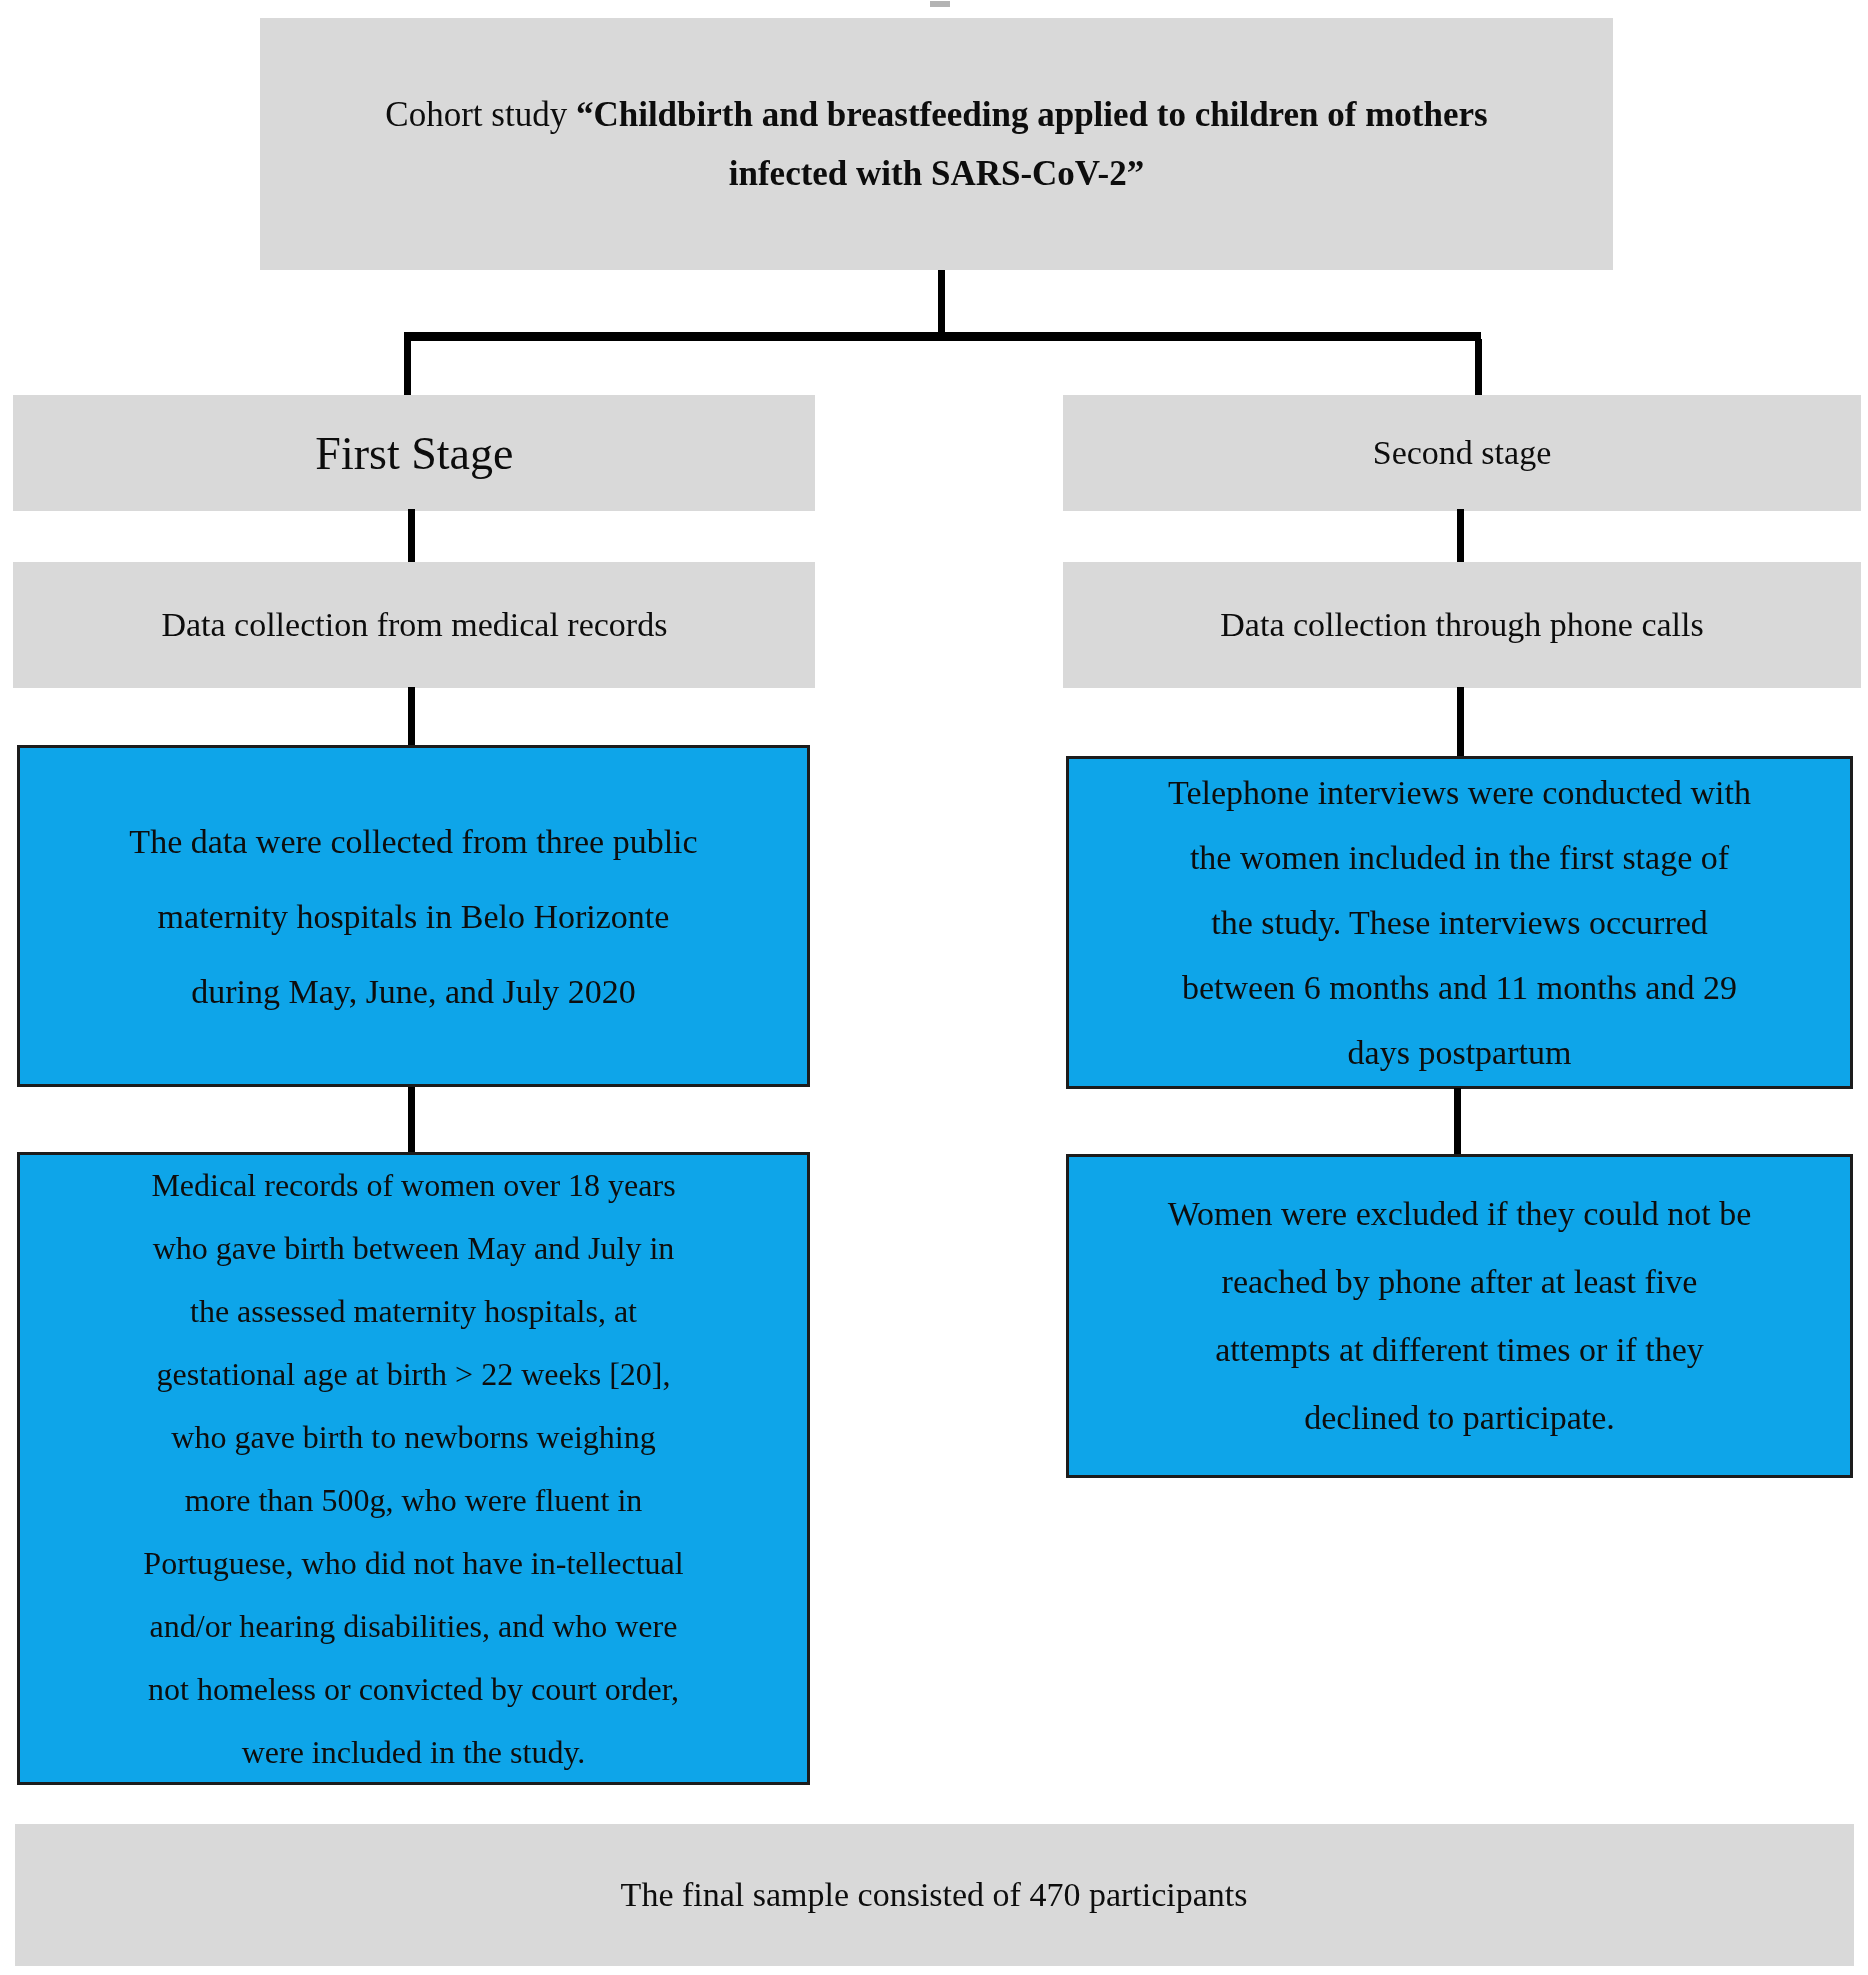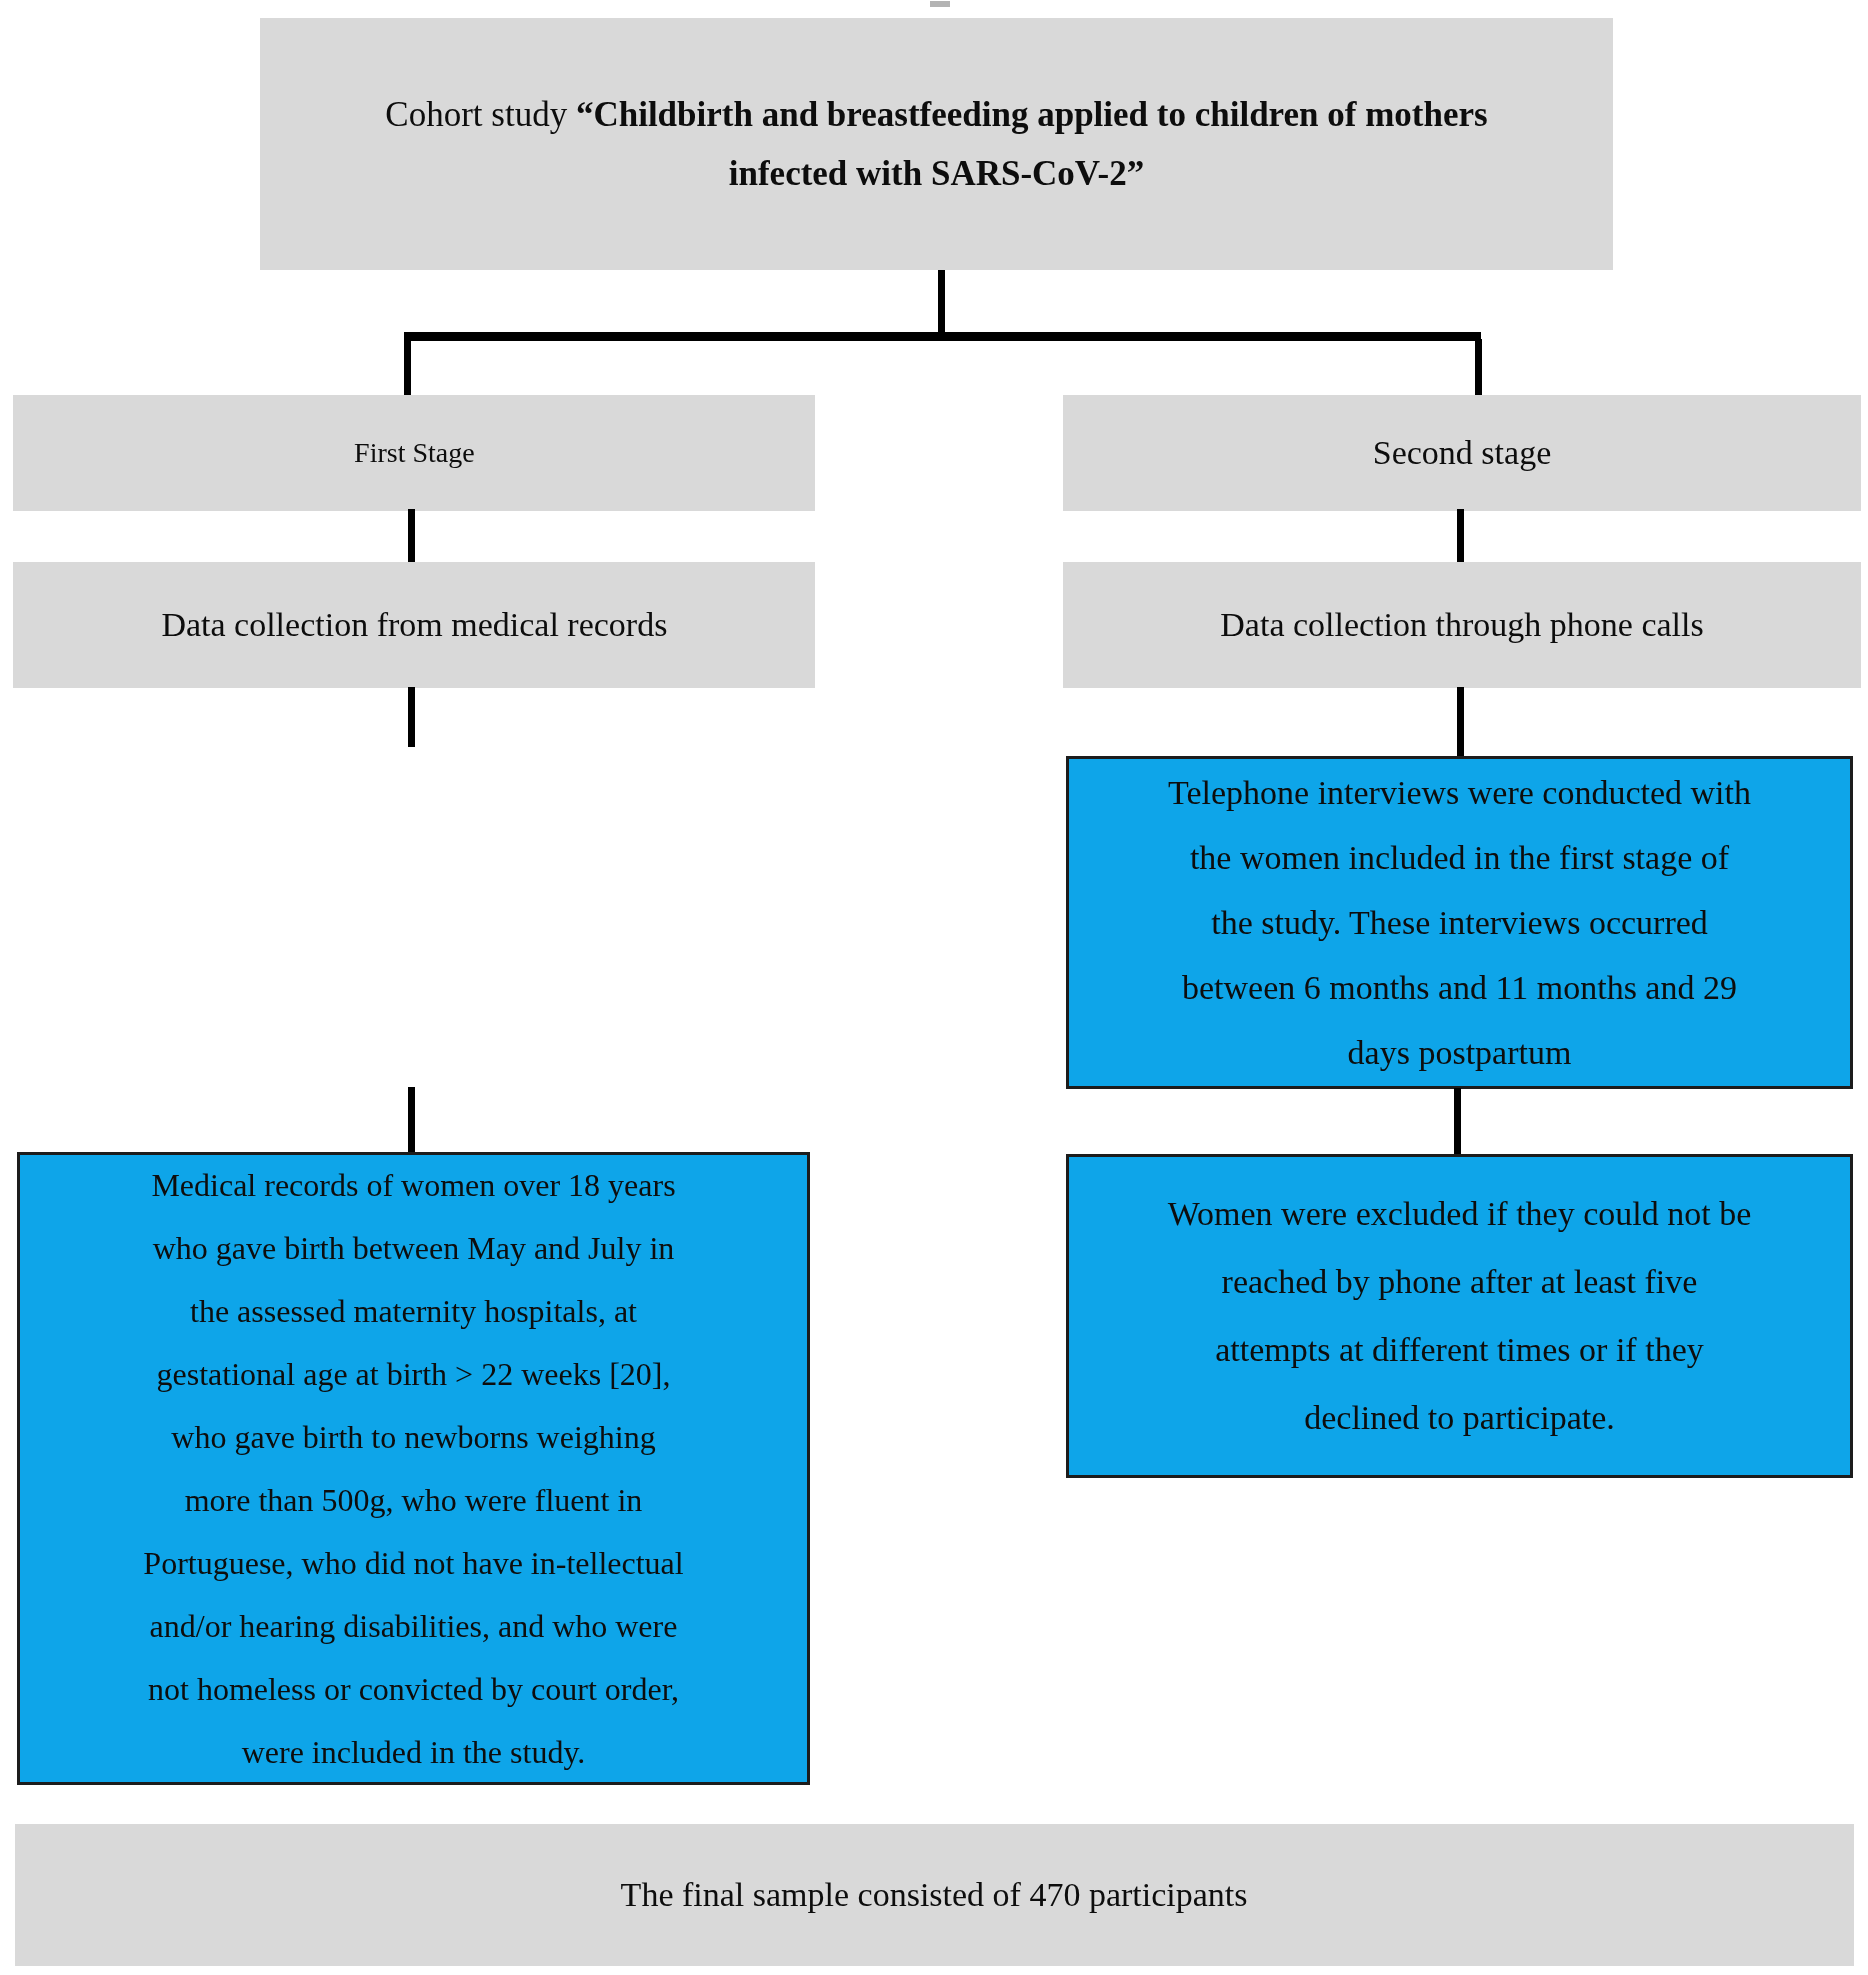--- a/index.html
+++ b/index.html
@@ -21,21 +21,21 @@
     text-align:center;
   }
   .gray{background:#d9d9d9;}
   .bordered{background:#0ea5e9;border:3px solid #1c1c1c;}
   .line{position:absolute;background:#000000;}
   .pre{white-space:pre-line;width:100%;text-align:center;}
 
   .title-box{left:260px;top:18.3px;width:1353px;height:252px;font-size:35px;line-height:59px;}
   .top-dash{position:absolute;left:930px;top:1.2px;width:19.5px;height:6.1px;background:#b3b3b3;}
 
-  .stage-left{left:13.4px;top:395px;width:802px;height:116px;font-size:28px;}
+  .stage-left{left:13.4px;top:395px;width:802px;height:116px;font-size:46px;}
   .stage-right{left:1063px;top:395px;width:798px;height:116px;font-size:34px;}
 
   .collect-left{left:13.4px;top:562px;width:802px;height:126px;font-size:34px;}
   .collect-right{left:1063px;top:562px;width:798px;height:126px;font-size:34px;}
 
   .detail-left{left:17px;top:745px;width:793px;height:342px;font-size:34px;line-height:75px;}
   .detail-right{left:1066px;top:756px;width:787px;height:333px;font-size:34px;line-height:65px;}
 
   .criteria-left{left:17px;top:1152px;width:793px;height:633px;font-size:32px;line-height:63px;}
   .exclusion-right{left:1066px;top:1154px;width:787px;height:324px;font-size:34px;line-height:68px;}
@@ -88,20 +88,25 @@
   <div class="box gray collect-left">
     <div>Data collection from medical records</div>
   </div>
   <div class="box gray collect-right">
     <div>Data collection through phone calls</div>
   </div>
 
   <div class="line conn-l2"></div>
   <div class="line conn-r2"></div>
 
+  <div class="box bordered detail-left">
+    <div class="pre">The data were collected from three public
+maternity hospitals in Belo Horizonte
+during May, June, and July 2020</div>
+  </div>
   <div class="box bordered detail-right">
     <div class="pre">Telephone interviews were conducted with
 the women included in the first stage of
 the study. These interviews occurred
 between 6 months and 11 months and 29
 days postpartum</div>
   </div>
 
   <div class="line conn-l3"></div>
   <div class="line conn-r3"></div>

